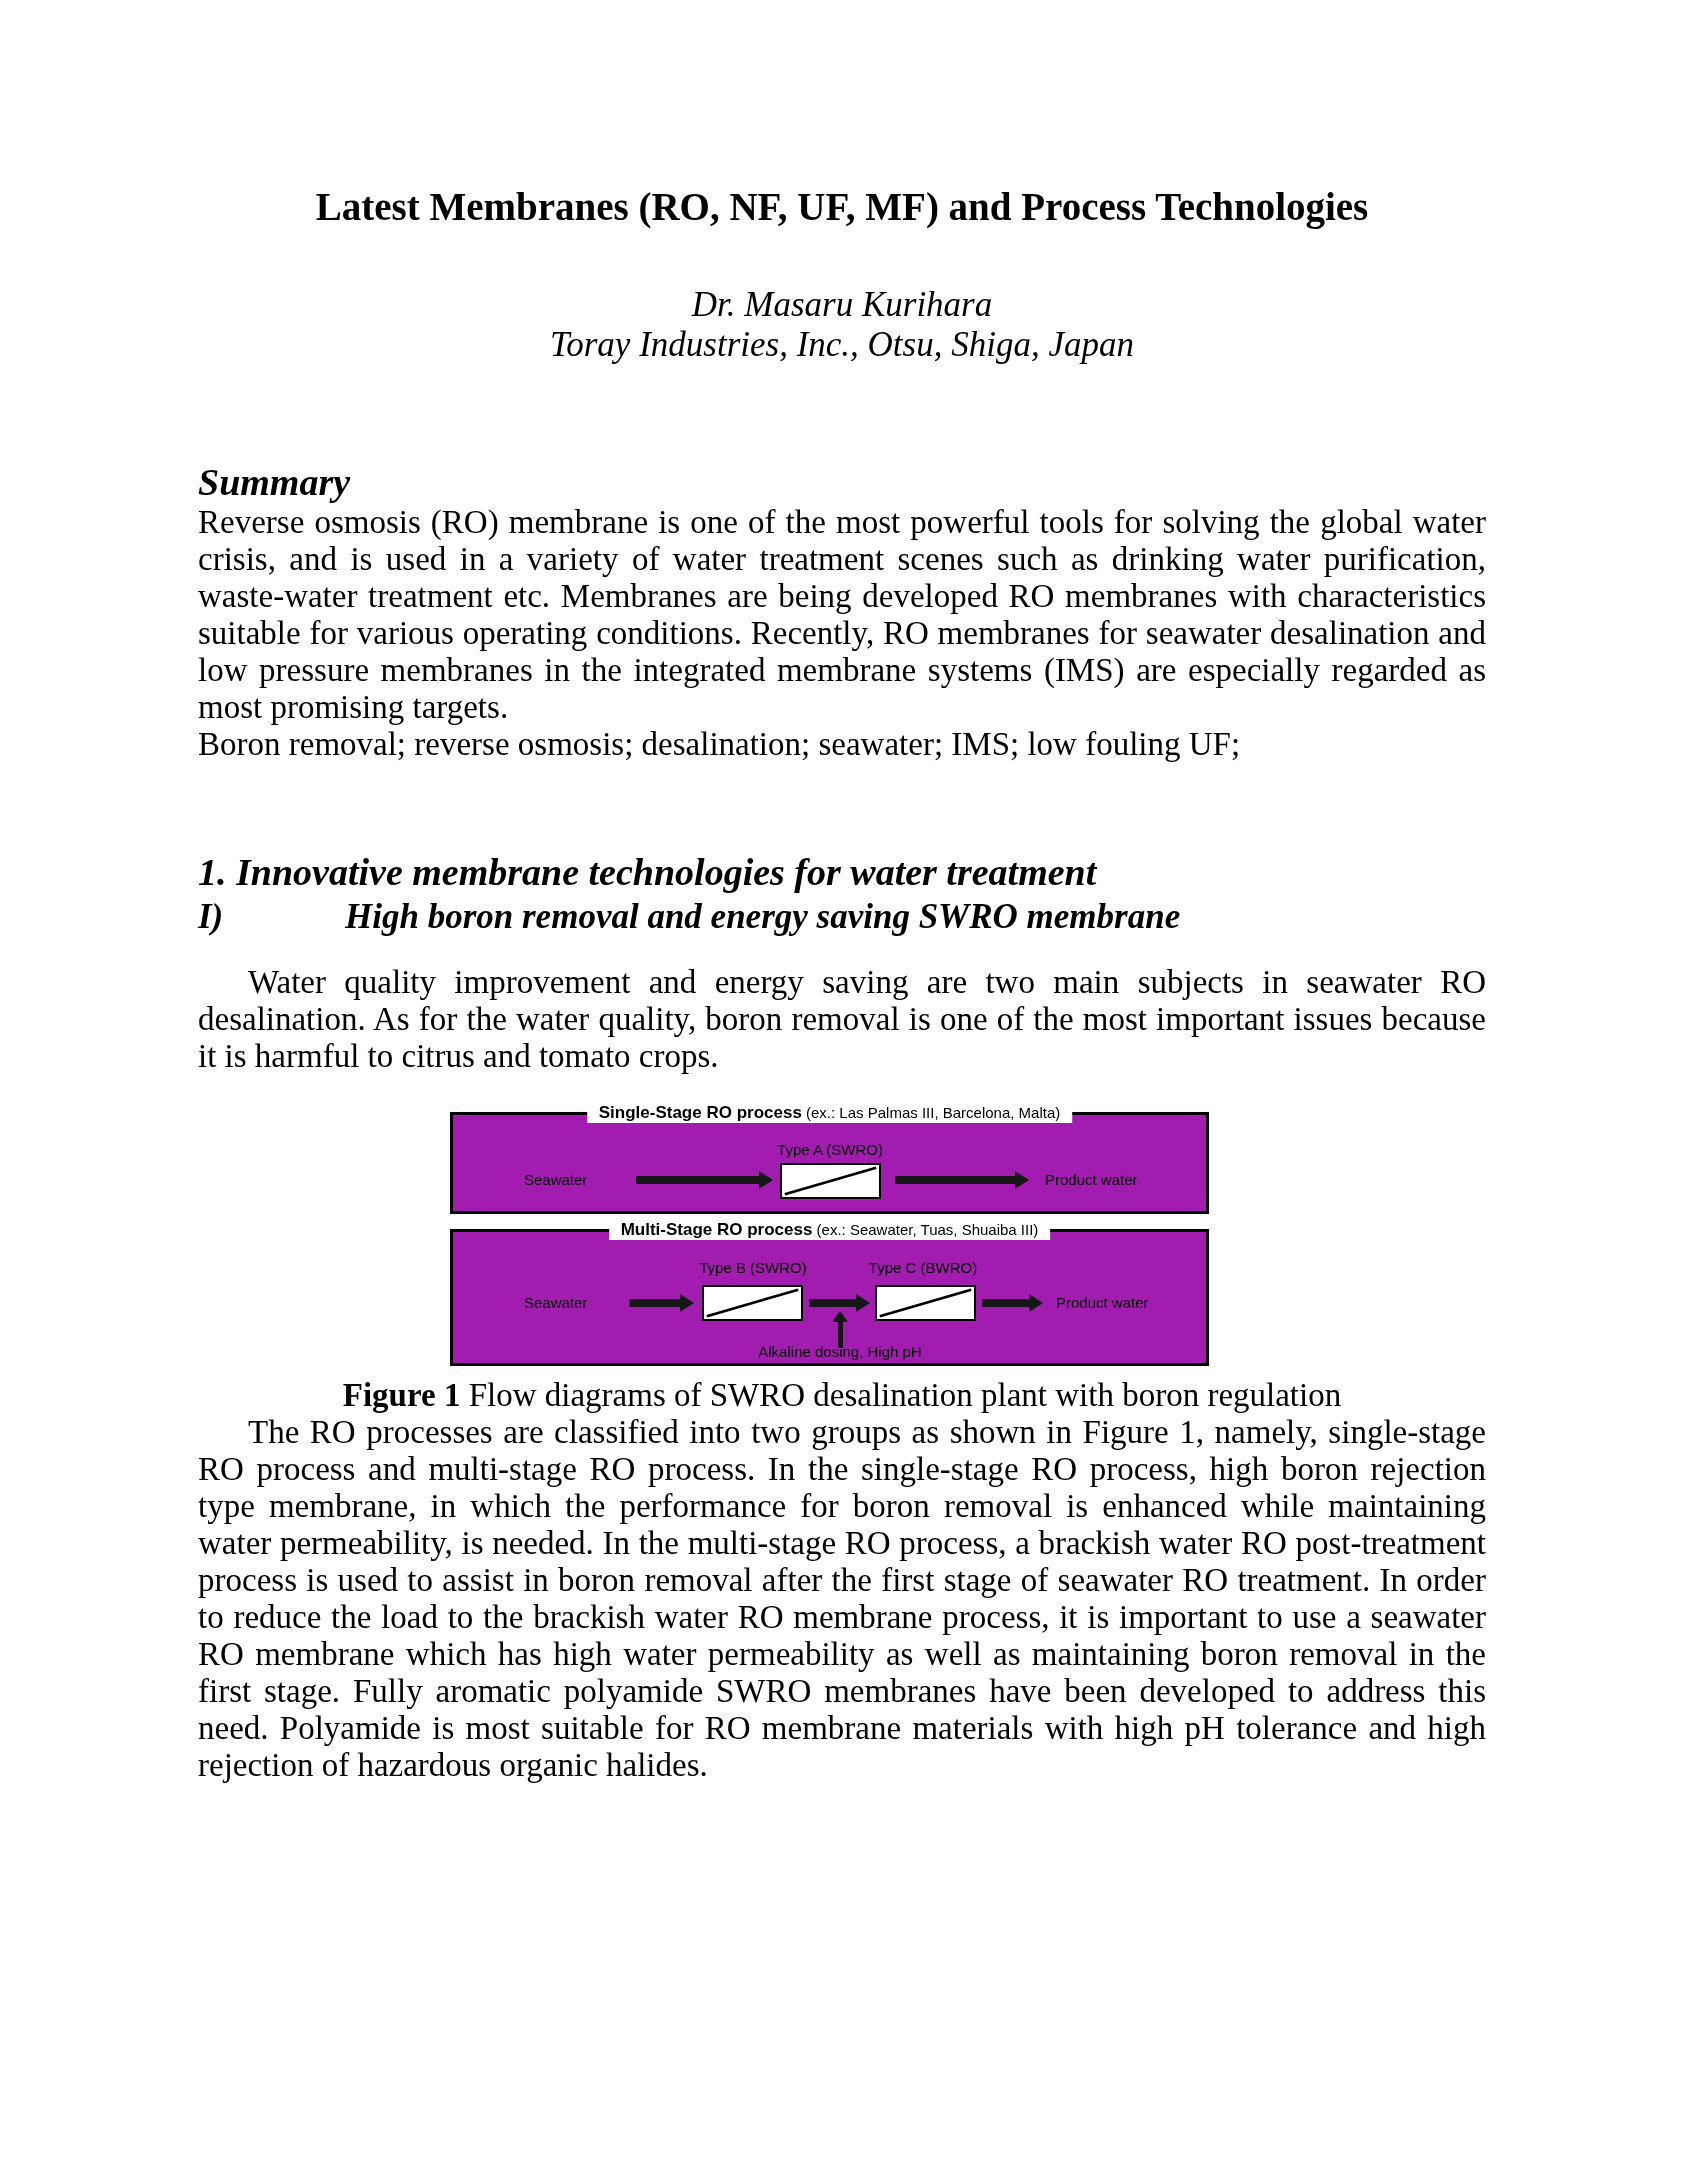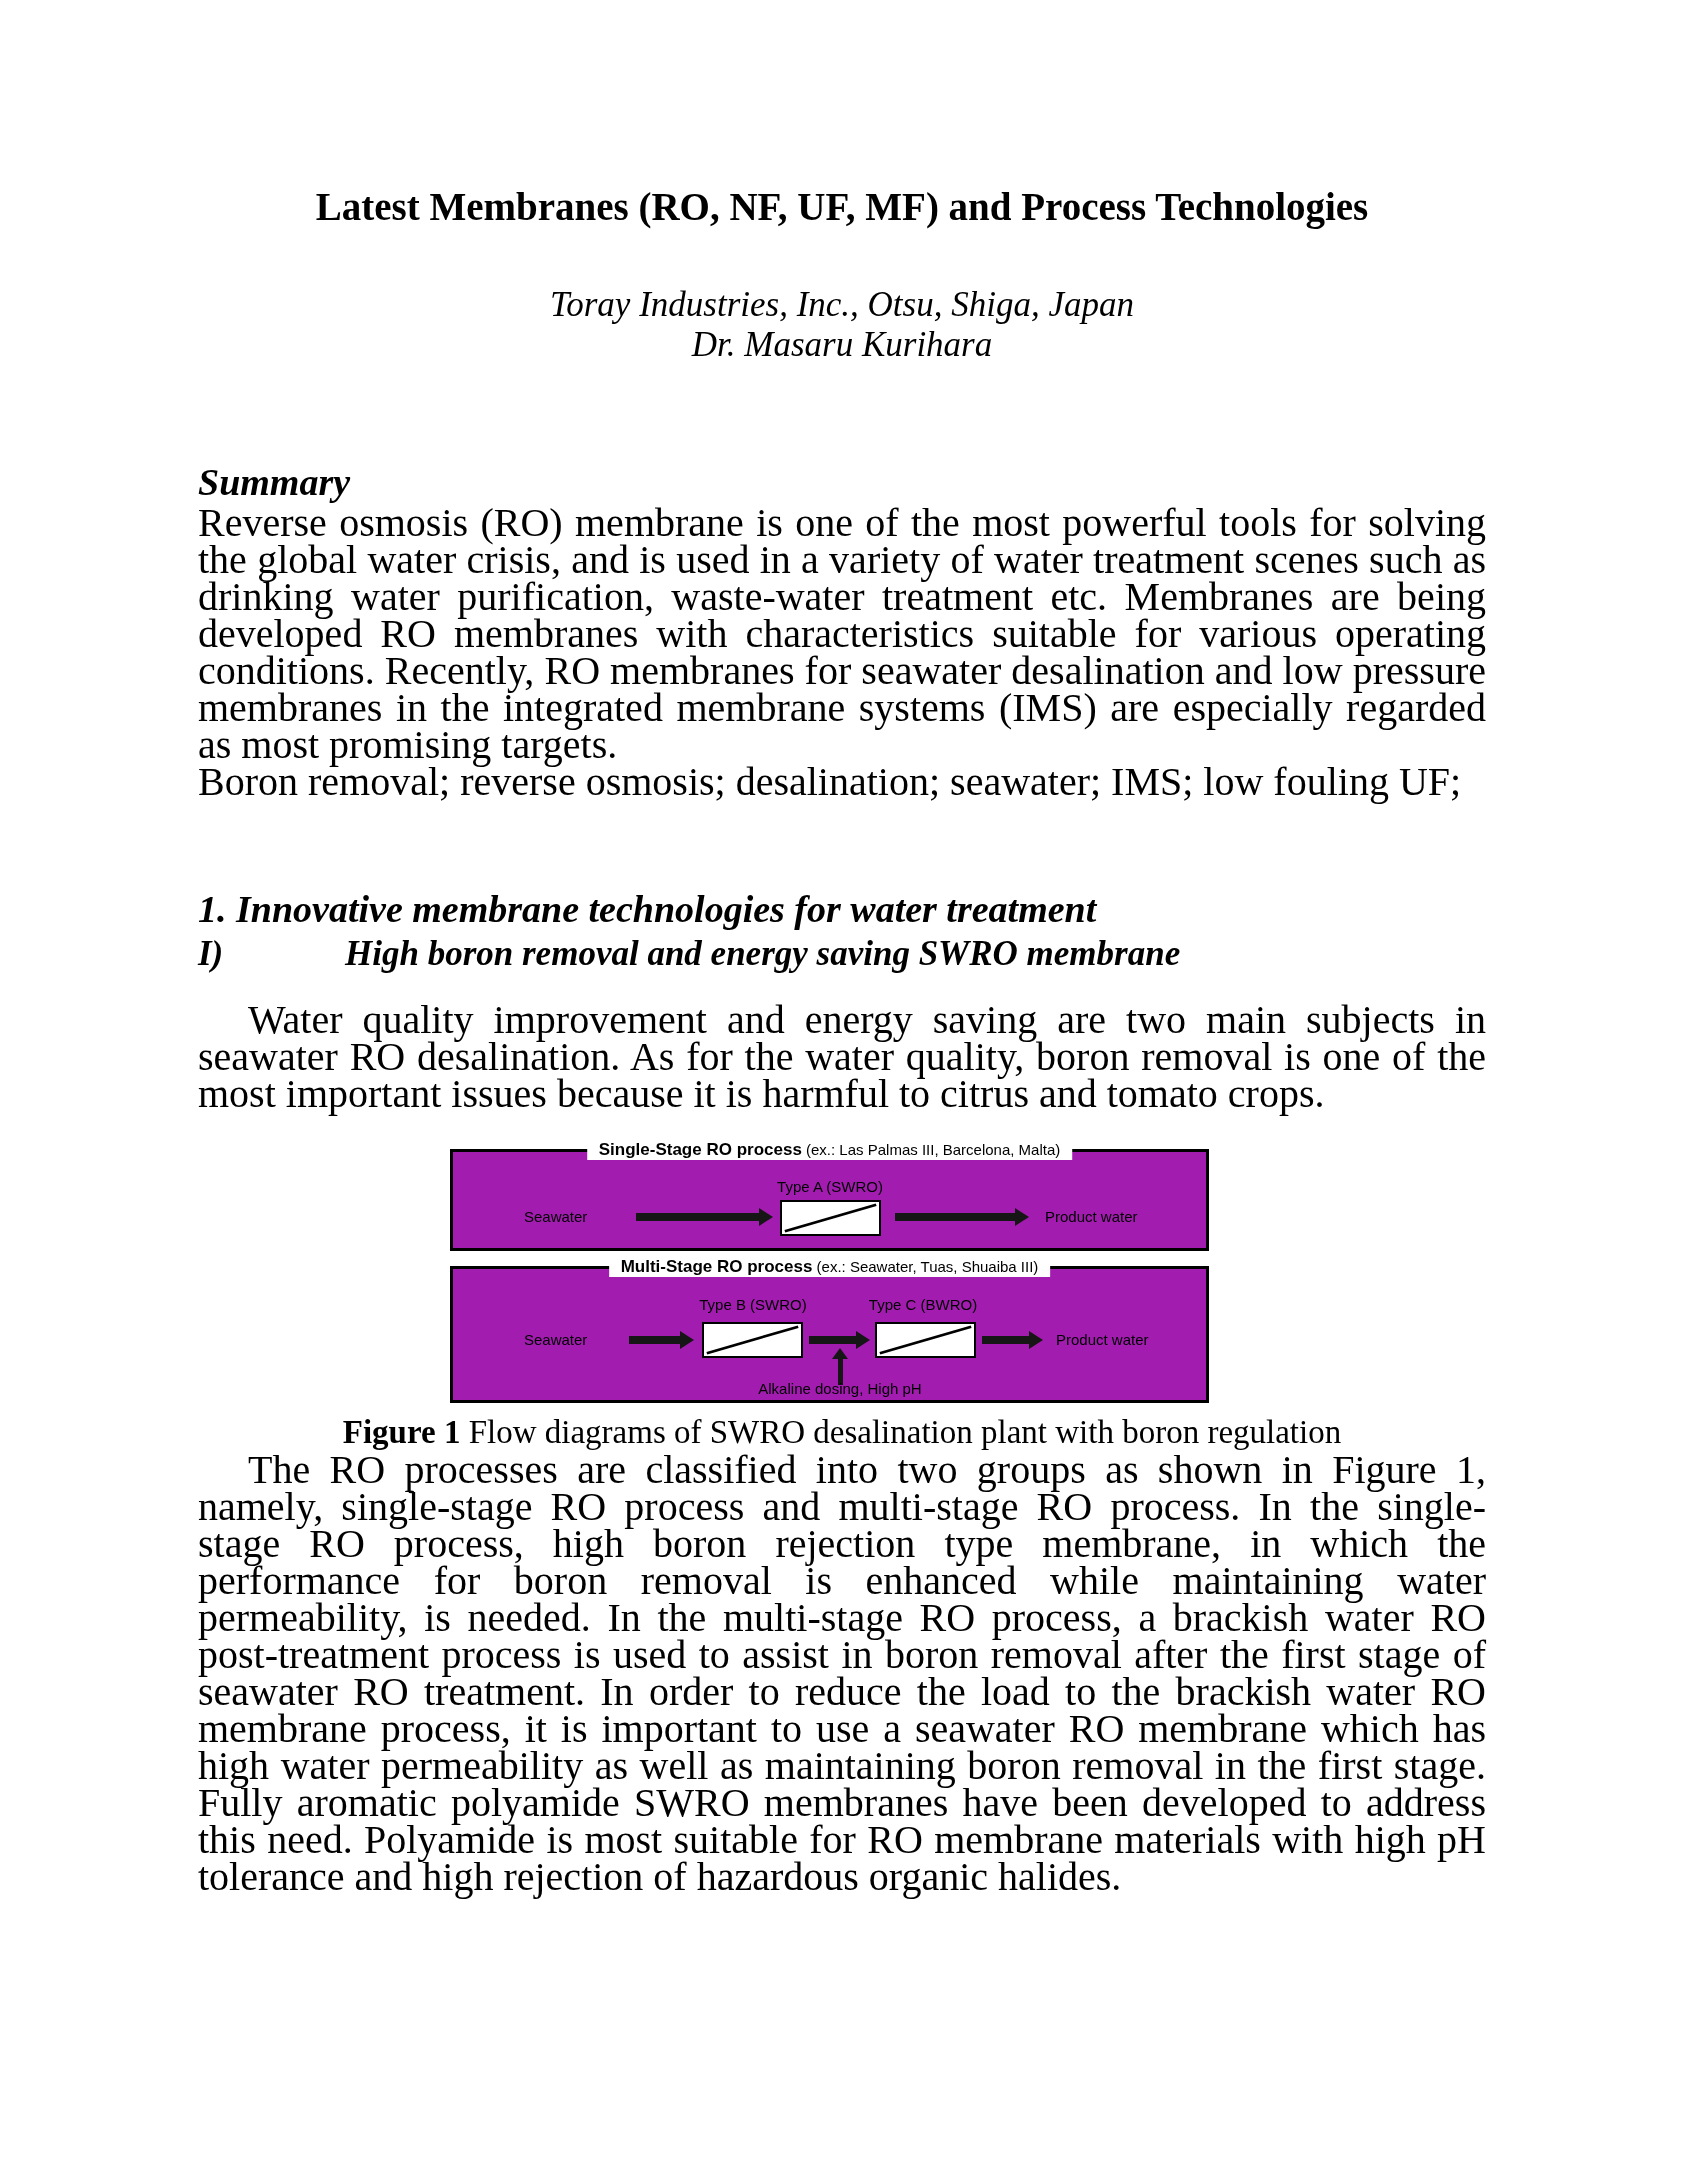--- a/index.html
+++ b/index.html
@@ -36,21 +36,21 @@
     font-size:38px;
     line-height:44px;
     font-weight:bold;
     font-style:italic;
     text-align:left;
   }
   .h-summary  { margin-top:95px; }
   .h-keywords { margin-top:97px; }
   .h-section  { margin-top:87px; }
   .body-par {
-    font-size:40px;
+    font-size:33px;
     line-height:37px;
     text-align:justify;
     margin:0;
   }
   .par-indent { text-indent:50px; }
   .keywords-line { text-align:left; }
   .subsection {
     margin-top:2px;
     font-size:35px;
     line-height:42px;
@@ -133,22 +133,22 @@
 </style>
 </head>
 <body>
 
 <div class="page">
   <div class="content">
 
     <div class="doc-title">Latest Membranes (RO, NF, UF, MF) and Process Technologies</div>
 
     <div class="byline">
+      <div>Dr. Masaru Kurihara</div>
       <div>Toray Industries, Inc., Otsu, Shiga, Japan</div>
-      <div>Dr. Masaru Kurihara</div>
     </div>
 
     <div class="center-heading h-summary">Summary</div>
     <p class="body-par">Reverse osmosis (RO) membrane is one of the most powerful tools for solving the global water crisis, and is used in a variety of water treatment scenes such as drinking water purification, waste-water treatment etc. Membranes are being developed RO membranes with characteristics suitable for various operating conditions. Recently, RO membranes for seawater desalination and low pressure membranes in the integrated membrane systems (IMS) are especially regarded as most promising targets.</p>
 
     <p class="body-par keywords-line">Boron removal; reverse osmosis; desalination; seawater; IMS; low fouling UF;</p>
 
     <div class="center-heading h-section">1. Innovative membrane technologies for water treatment</div>
 
     <div class="subsection">

